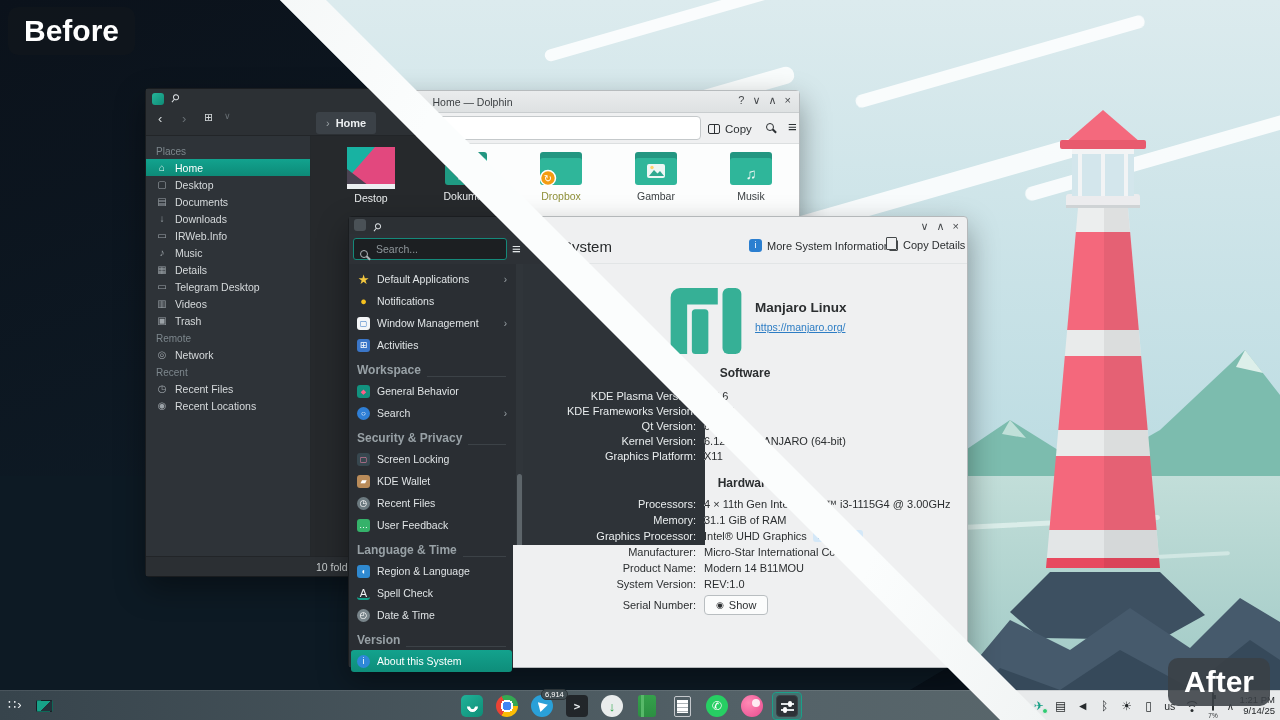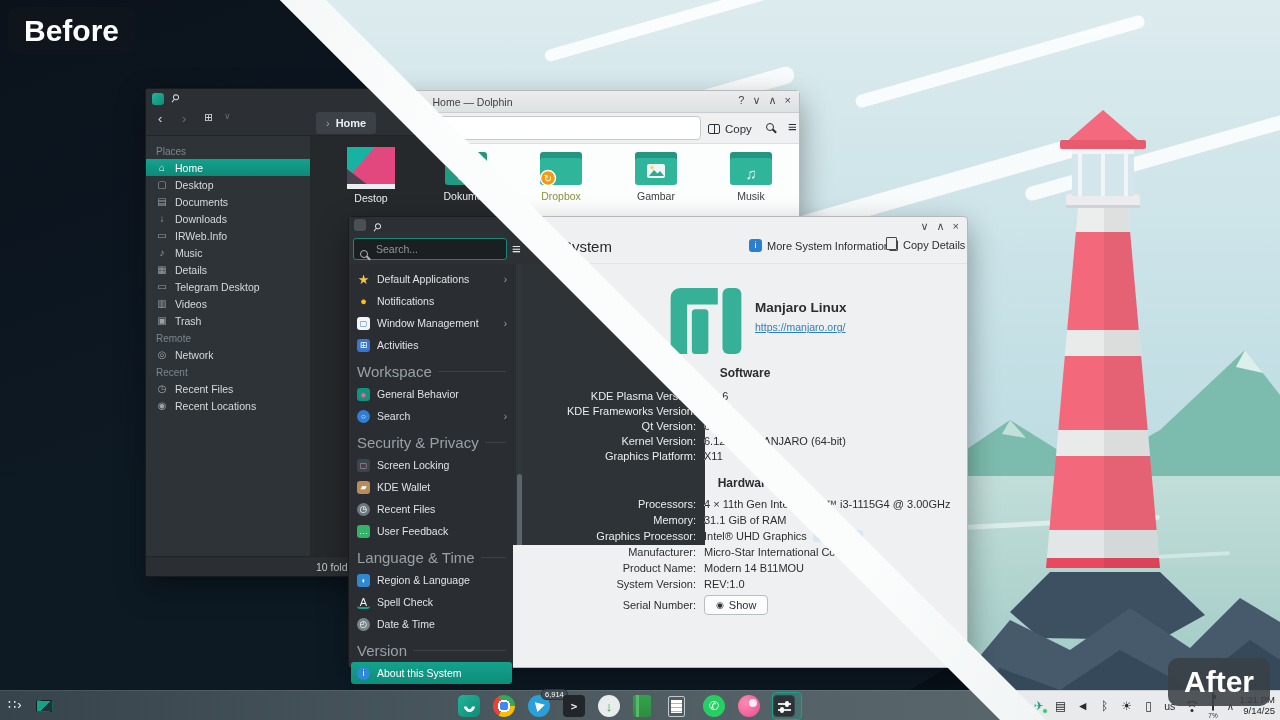--- a/index.html
+++ b/index.html
@@ -94,21 +94,21 @@
   #ss-search{position:absolute;left:4px;top:21px;width:154px;height:22px;background:#1c1f22;border:1px solid #15897a;
     border-radius:3px;color:#d8dcde;font-size:10.5px;padding:0 6px 0 22px;outline:none;}
   #ss-search::placeholder{color:#8f979b;}
   #ss-search-mag{position:absolute;left:11px;top:27px;color:#aeb4b8;}
   #ss-search-mag .mag,#ss-search-mag .mag::after{border-color:#aeb4b8;background:#aeb4b8;}
   #ss-search-mag .mag{background:transparent;}
   #ss-burger{position:absolute;left:163px;top:23px;color:#e3e7e9;}
 
   
   #ss-side{position:absolute;left:0;top:47px;bottom:0;width:165px;background:#2a2e33;padding-top:4px;}
-  .sb-sec{display:flex;align-items:center;gap:6px;padding:7px 8px 3px;font-size:15px;font-weight:normal;color:#98a1a6;}
+  .sb-sec{display:flex;align-items:flex-end;gap:6px;padding:7px 8px 3px;font-size:12px;font-weight:bold;color:#98a1a6;}
   .sb-sec i{flex:1;height:1px;background:#3c4247;}
   .sb-row{display:flex;align-items:center;height:22px;padding:0 8px;gap:7px;font-size:10.5px;color:#dfe3e5;position:relative;}
   .sb-row .chev{position:absolute;right:7px;color:#9aa1a6;font-size:10px;}
   .sb-row.sel{background:linear-gradient(180deg,#13a28d,#0e8d7a);border-radius:3px;color:#fff;margin:0 2px;padding:0 6px;}
   .chip{width:13px;height:13px;border-radius:3px;font-size:8px;line-height:13px;text-align:center;color:#fff;flex:0 0 13px;}
   .chip.round{border-radius:50%;}
   #ss-scroll{position:absolute;left:167px;top:47px;bottom:0;width:7px;background:#30353a;}
   #ss-scroll b{position:absolute;left:1px;width:5px;top:210px;height:160px;background:#5d656a;border-radius:3px;}
 
   
@@ -134,21 +134,21 @@
   
   .panel{position:absolute;left:0;top:690px;width:1280px;height:30px;}
   #panel-light{background:#e8eaeb;border-top:1px solid #cdd0d2;}
   #panel-dark{background:linear-gradient(90deg,#37444c,#546268 60%,#5d6a6e);border-top:1px solid rgba(255,255,255,.09);}
   .launcher{position:absolute;left:8px;top:6px;font-size:13px;letter-spacing:1px;}
   #panel-dark .launcher{color:#eef2f4;}
   #panel-light .launcher{color:#2c3033;}
   .minidesk{position:absolute;left:36px;top:9px;width:17px;height:12px;border-radius:2px;border:1px solid rgba(0,0,0,.35);
     background:linear-gradient(135deg,#17a188 0 55%,#24313a 55%);}
   .tasks{position:absolute;left:458px;top:2px;display:flex;gap:7px;}
-  .task{position:relative;width:28px;height:26px;display:flex;align-items:center;justify-content:flex-start;border-radius:3px;}
+  .task{position:relative;width:28px;height:26px;display:flex;align-items:center;justify-content:center;border-radius:3px;}
   .task.active{background:rgba(23,160,134,.25);outline:1.5px solid #1aa089;}
   .tbadge{position:absolute;top:-4px;left:13px;background:#414d52;color:#fff;font-size:7.5px;line-height:9px;
     padding:0 3px;border-radius:5px;border:1px solid #2c3438;white-space:nowrap;}
   .ti{width:22px;height:22px;display:flex;align-items:center;justify-content:center;position:relative;}
   .ti-dolphin{border-radius:5px;background:linear-gradient(135deg,#21b399,#0e8d77);}
   .ti-dolphin b{width:11px;height:11px;border:3px solid #fff;border-top-color:transparent;border-left-color:transparent;
     border-radius:50%;transform:rotate(45deg);}
   .ti-chrome{border-radius:50%;background:
     radial-gradient(circle,#4285f4 0 4.5px,#fff 4.5px 6.5px,rgba(0,0,0,0) 6.5px),
     conic-gradient(from -150deg,#ea4335 0 120deg,#34a853 0 240deg,#fbbc05 0 360deg);}

